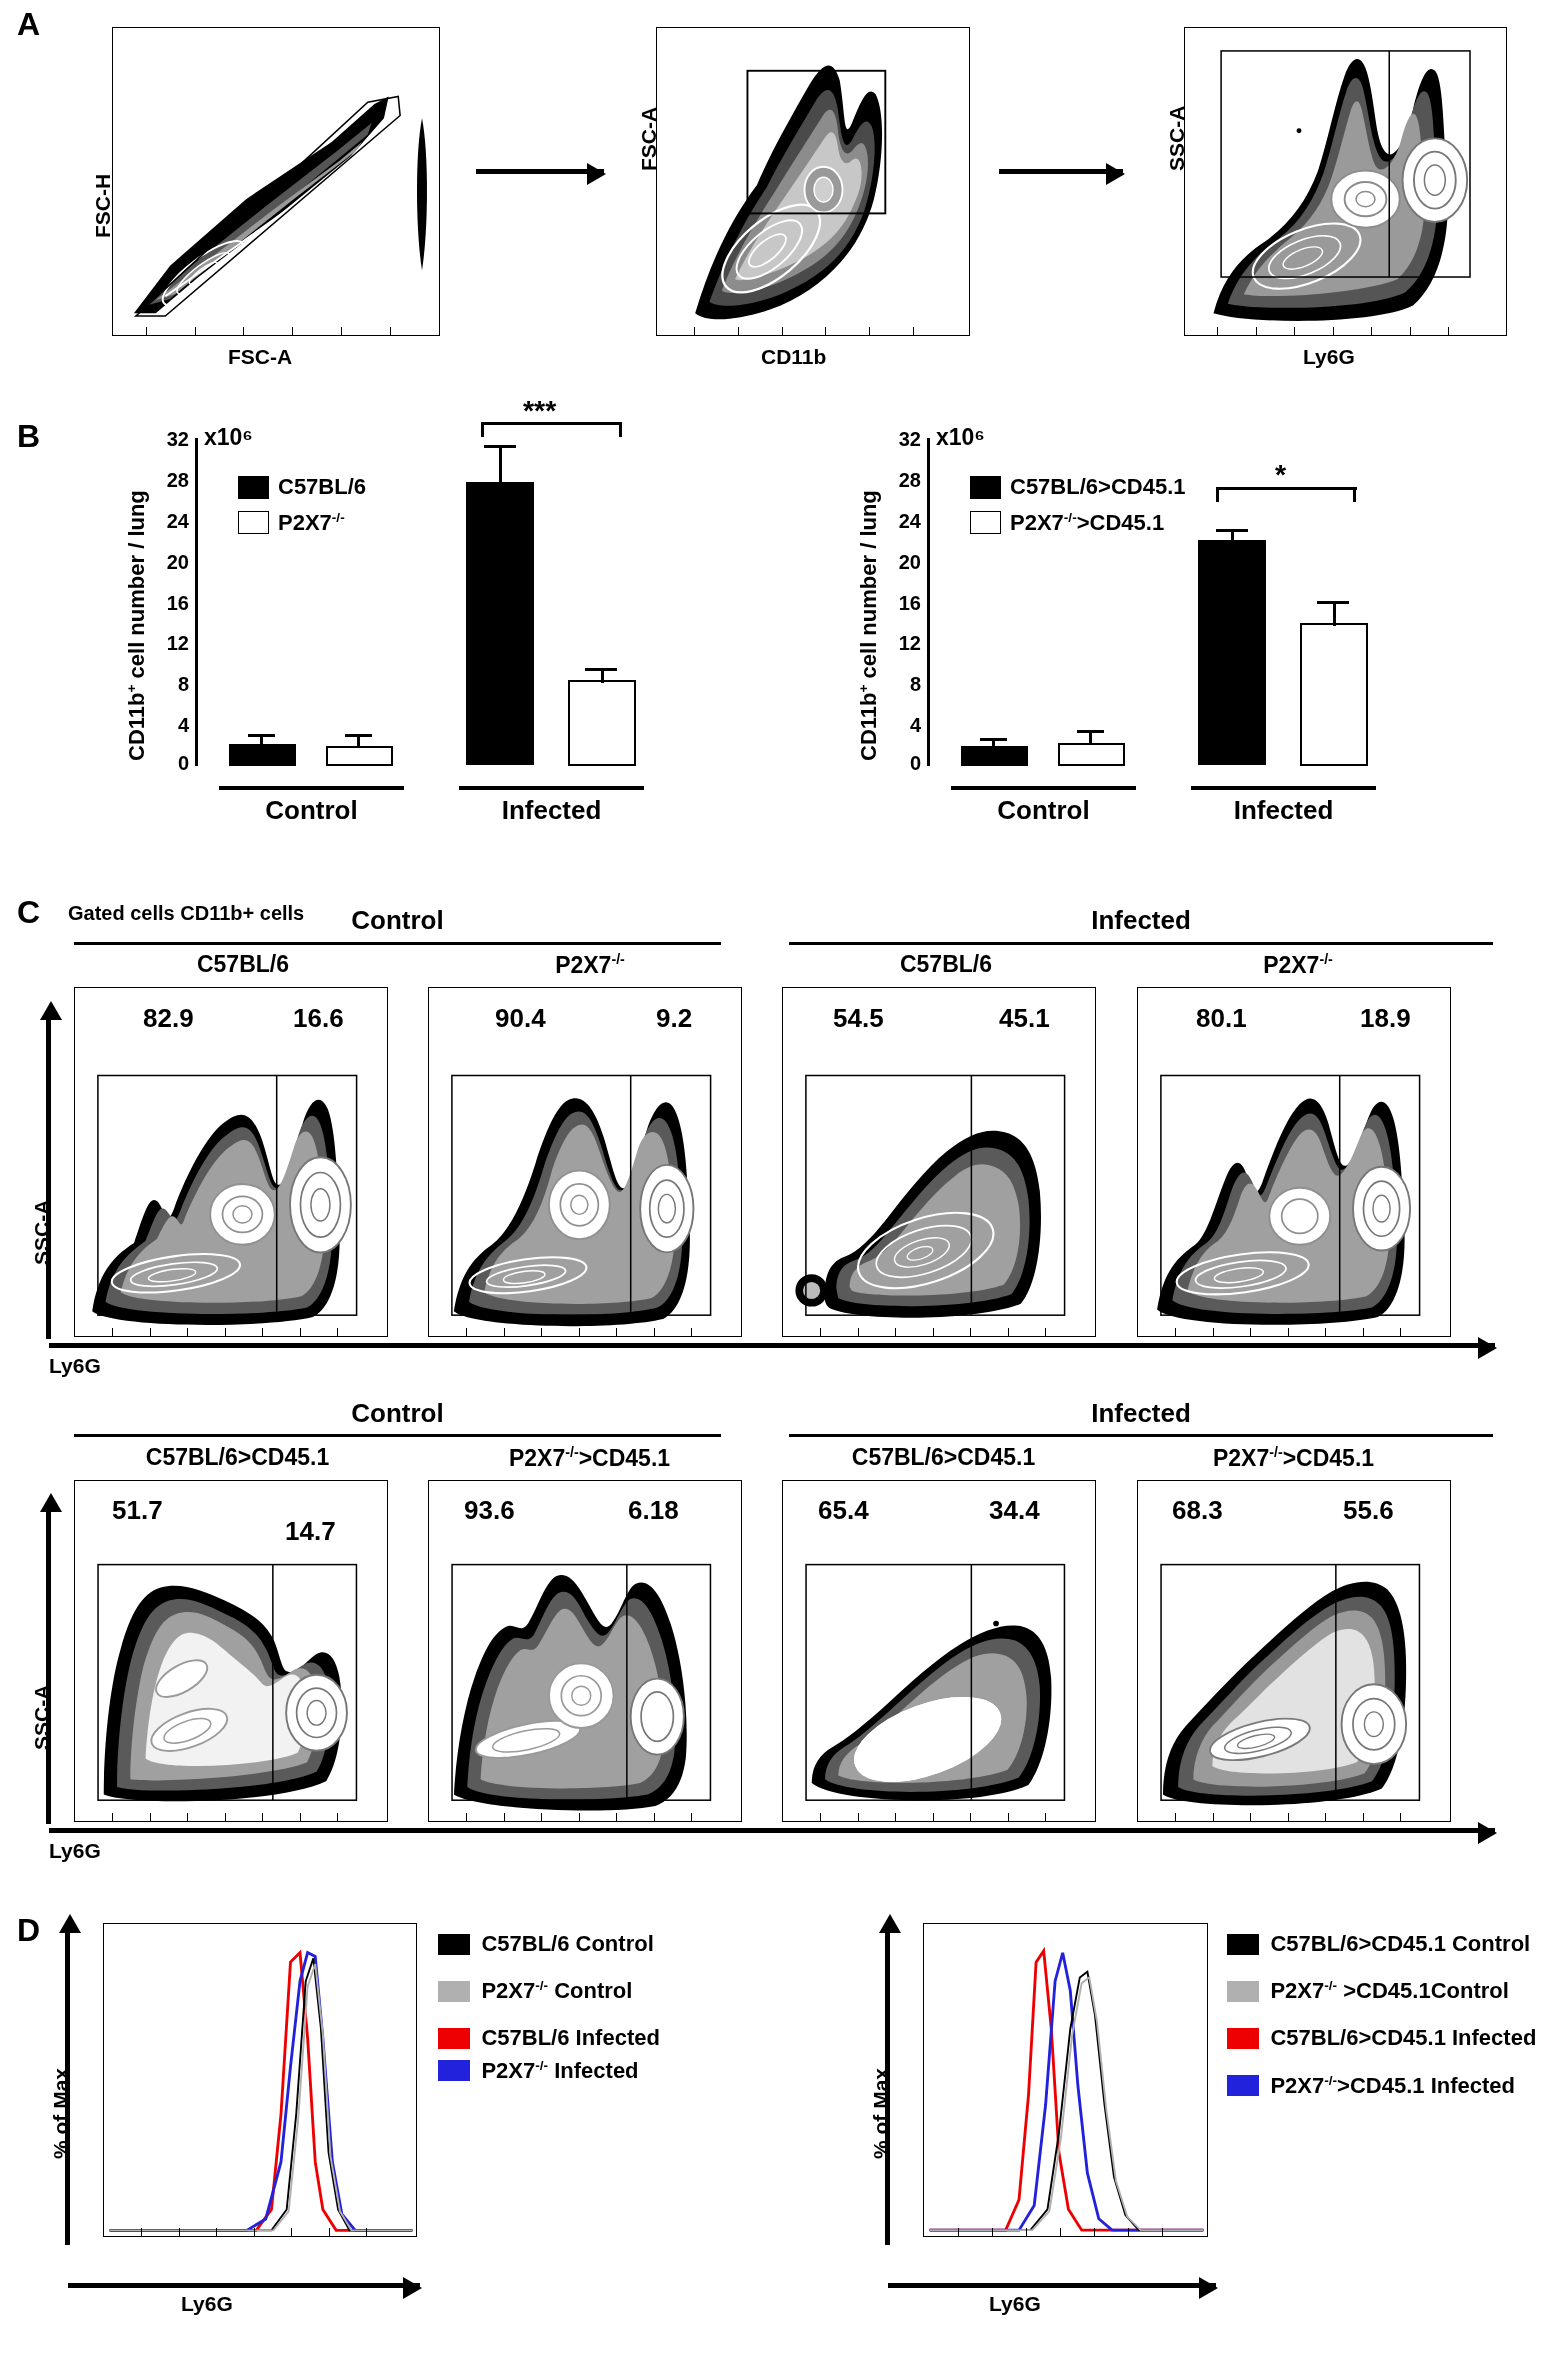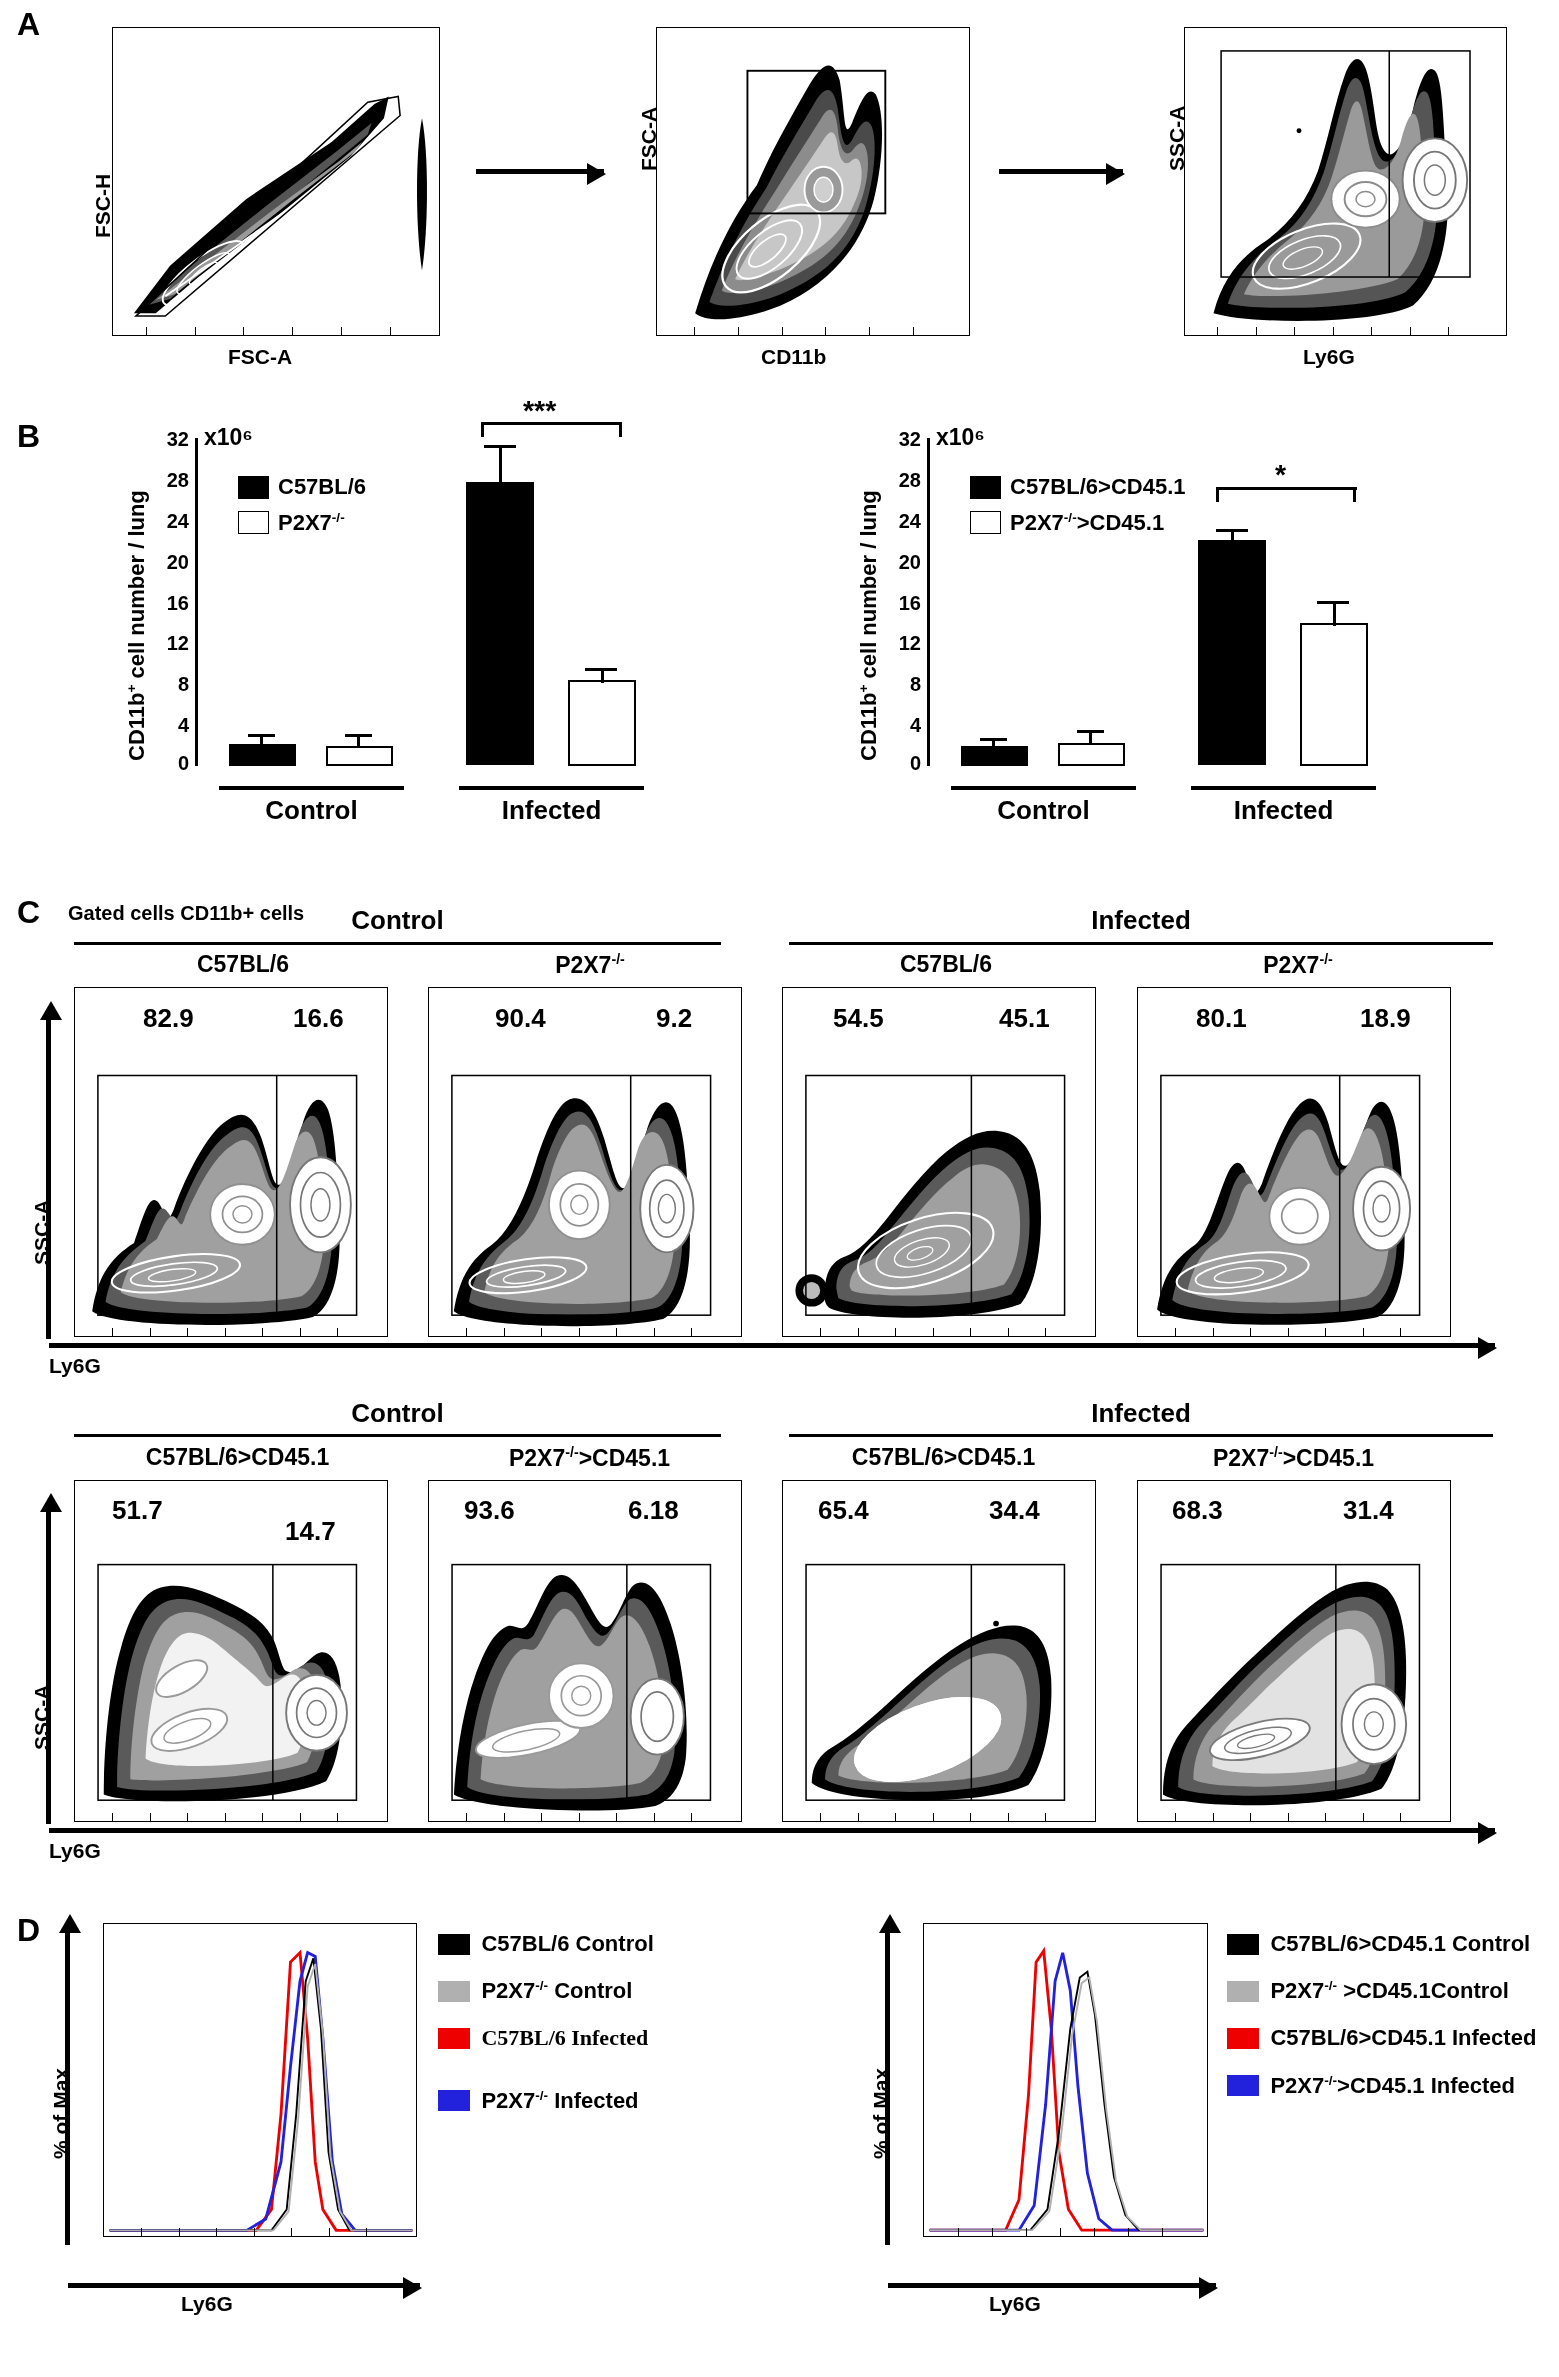--- a/index.html
+++ b/index.html
@@ -472,21 +472,21 @@
       <i style="left:12%"></i>
       <i style="left:24%"></i>
       <i style="left:36%"></i>
       <i style="left:48%"></i>
       <i style="left:60%"></i>
       <i style="left:72%"></i>
       <i style="left:84%"></i>
     </div>
 </div>
 <div class="num" style="position:absolute;left:1172px;top:1495px;">68.3</div>
-<div class="num" style="position:absolute;left:1343px;top:1495px;">31.4</div>
+<div class="num" style="position:absolute;left:1343px;top:1495px;">55.6</div>
 
 <div class="panel-letter" style="left:17px;top:1912px;">D</div>
 
 <div class="arrow-up" style="left:65px;top:1931px;height:314px;"></div>
 <div class="axis-label vrot" style="position:absolute;left:49px;top:2159px;">% of Max</div>
 <div class="plotbox" style="left:103px;top:1923px;width:314px;height:314px;">
   <svg width="314" height="314" viewBox="0 0 330 330">
     <polyline points="6,322 160,322 176,300 186,200 196,40 206,30 214,120 222,250 230,300 244,322 324,322" fill="none" stroke="#ee0000" stroke-width="3"></polyline>
     <polyline points="6,322 150,322 170,310 186,250 196,150 206,60 214,30 222,34 230,120 240,250 250,305 264,322 324,322" fill="none" stroke="#2222dd" stroke-width="3"></polyline>
     <polyline points="6,322 176,322 192,300 202,200 212,60 220,36 228,110 236,240 246,300 258,322 324,322" fill="none" stroke="#000000" stroke-width="2"></polyline>
@@ -501,21 +501,21 @@
       <i style="left:72%"></i>
       <i style="left:84%"></i>
     </div>
 </div>
 <div class="arrow-r" style="left:68px;top:2283px;width:352px;"></div>
 <div class="axis-label" style="position:absolute;left:181px;top:2292px;">Ly6G</div>
 
 <div style="position:absolute;left:438px;top:1931px;">
   <div style="margin-bottom:21px;"><span class="legline" style="background:#000000;"></span><span class="hist-legtxt">C57BL/6 Control</span></div>
   <div style="margin-bottom:21px;"><span class="legline" style="background:#b0b0b0;"></span><span class="hist-legtxt">P2X7<span class="sup">-/-</span> Control</span></div>
-  <div style="margin-bottom:36px;font-family:Liberation Serif, serif;"><span class="legline" style="background:#ee0000;"></span><span class="hist-legtxt">C57BL/6 Infected</span></div>
+  <div style="margin-bottom:6px;"><span class="legline" style="background:#ee0000;"></span><span class="hist-legtxt">C57BL/6 Infected</span></div>
   <div><span class="legline" style="background:#2222dd;"></span><span class="hist-legtxt">P2X7<span class="sup">-/-</span> Infected</span></div>
 </div>
 
 <div class="arrow-up" style="left:885px;top:1931px;height:314px;"></div>
 <div class="axis-label vrot" style="position:absolute;left:869px;top:2159px;">% of Max</div>
 <div class="plotbox" style="left:923px;top:1923px;width:285px;height:314px;">
   <svg width="285" height="314" viewBox="0 0 300 330">
     <polyline points="6,322 86,322 100,290 110,180 118,40 126,28 134,110 142,240 152,300 166,322 294,322" fill="none" stroke="#ee0000" stroke-width="3"></polyline>
     <polyline points="6,322 100,322 116,296 128,190 138,60 146,30 154,70 162,170 172,262 184,310 198,322 294,322" fill="none" stroke="#2222dd" stroke-width="3"></polyline>
     <polyline points="6,322 112,322 130,300 142,220 154,110 164,56 172,50 180,96 190,190 200,266 212,306 226,322 294,322" fill="none" stroke="#000000" stroke-width="2"></polyline>

